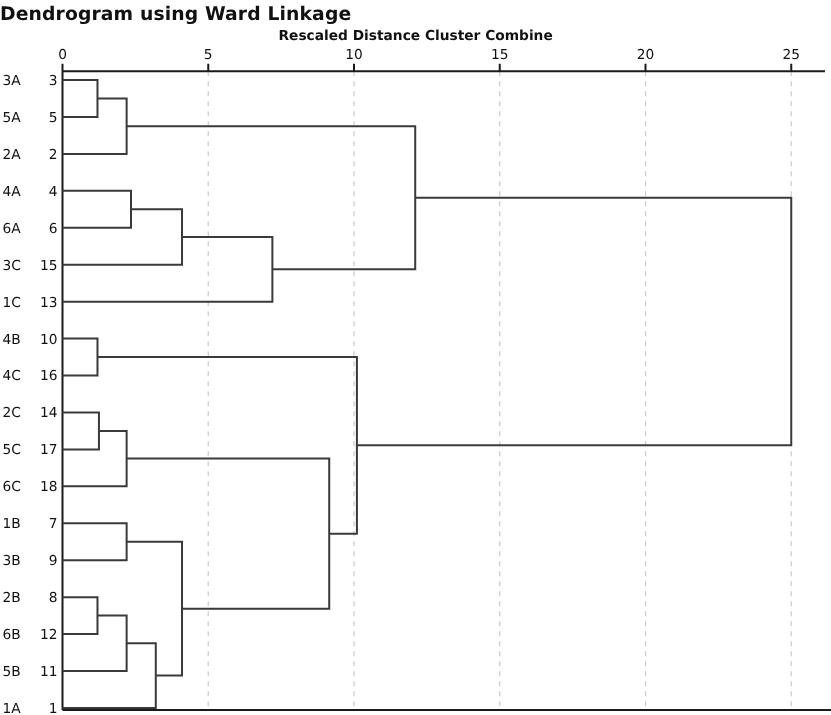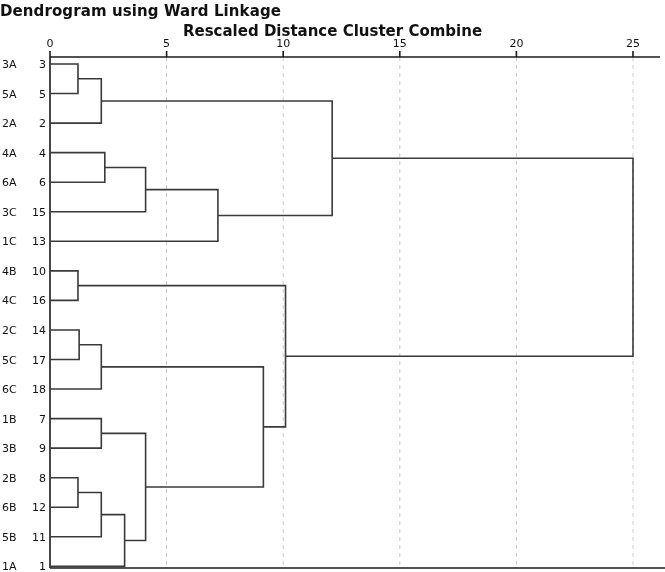--- a/index.html
+++ b/index.html
@@ -1,21 +1,21 @@
 <!DOCTYPE html>
 <html><head>
 <meta charset="utf-8">
 <style>
   html,body{margin:0;padding:0;background:#ffffff;}
   body{width:665px;height:572px;font-family:"DejaVu Sans",sans-serif;color:#111;}
   #root{position:relative;width:665px;height:572px;overflow:hidden;background:#fff;}
   .title{position:absolute;left:0;top:2px;width:665px;
          font-size:15px;font-weight:bold;letter-spacing:.1px;}
   .subtitle{position:absolute;left:0;top:22px;width:665px;text-align:center;
-            font-size:15px;font-weight:bold;}
+            font-size:11px;font-weight:bold;}
   svg{position:absolute;left:0;top:0;}
   .axis-tick-label{font-size:11px;fill:#111;font-family:"DejaVu Sans",sans-serif;text-anchor:middle;}
   .leaf-label{font-size:11px;fill:#111;font-family:"DejaVu Sans",sans-serif;}
   .leaf-name{text-anchor:start;}
   .leaf-num{text-anchor:end;}
   .link{fill:none;stroke:#3a3a3a;stroke-width:1.6;}
   .gridline{stroke:#cccccc;stroke-width:1;stroke-dasharray:4 4;}
   .axisline{stroke:#1a1a1a;stroke-width:1.6;}
   .tick{stroke:#1a1a1a;stroke-width:1.6;}
 </style>

